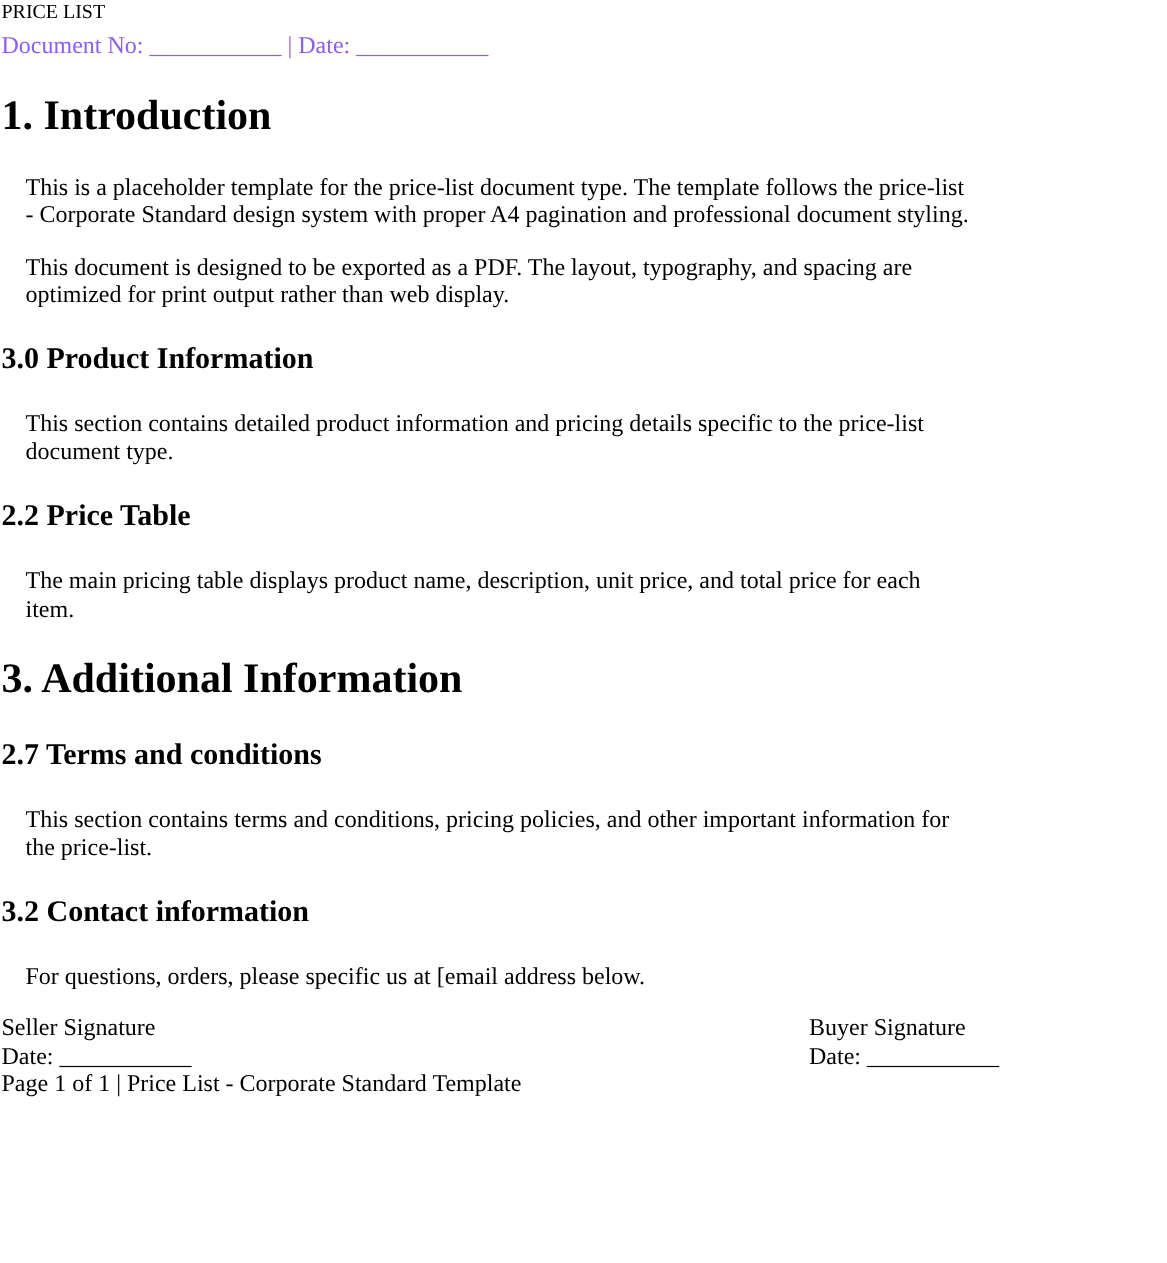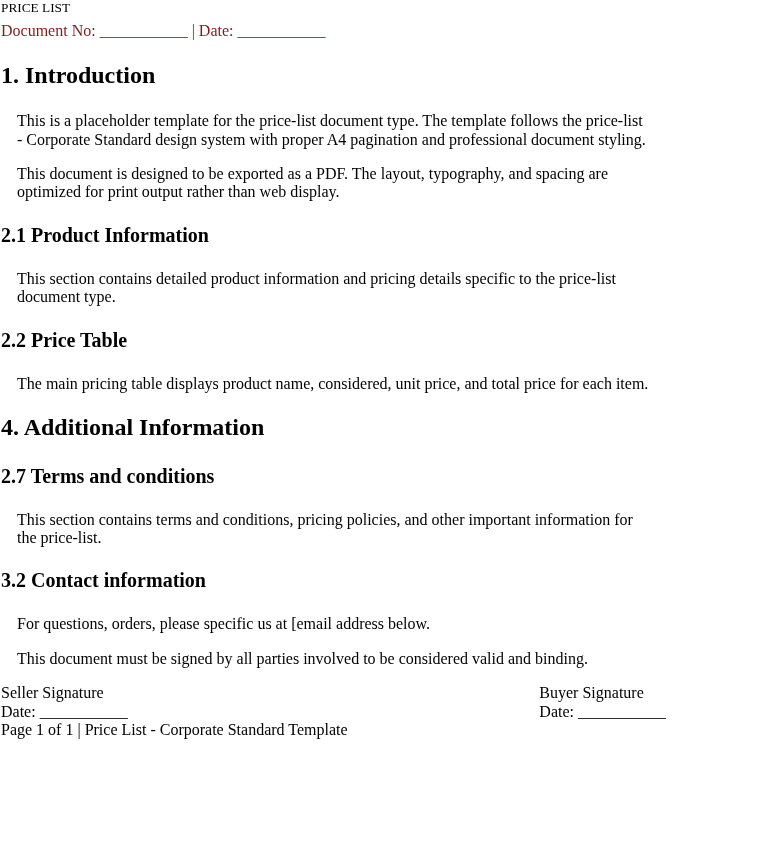--- a/index.html
+++ b/index.html
@@ -21,24 +21,24 @@
     box-sizing: border-box;
     width: 668px;
     height: 842px;
   }
   .doc-type {
     font-size: 13.3px;
     color: #000000;
   }
   .doc-meta {
     margin-top: 7px;
-    color: #7f1d1d;
+    color: #8b5cf6;
   }
   h1 {
-    font-size: 24px;
+    font-size: 28px;
     font-weight: bold;
     line-height: 1.15;
     margin: 21px 0 23px 0;
   }
   h3 {
     font-size: 20px;
     font-weight: bold;
     line-height: 1.15;
     margin: 22px 0 23px 0;
   }
@@ -62,30 +62,29 @@
 <div class="doc">
 
   <div class="doc-type">PRICE LIST</div>
 
   <div class="doc-meta">Document No: ___________ | Date: ___________</div>
 
   <main id="sections-root">
       <h1>1. Introduction</h1>
       <p>This is a placeholder template for the price-list document type. The template follows the price-list - Corporate Standard design system with proper A4 pagination and professional document styling.</p>
       <p>This document is designed to be exported as a PDF. The layout, typography, and spacing are optimized for print output rather than web display.</p>
-      <h3>2.1 Product Information</h3>
+      <h3>3.0 Product Information</h3>
       <p>This section contains detailed product information and pricing details specific to the price-list document type.</p>
       <h3>2.2 Price Table</h3>
-      <p>The main pricing table displays product name, considered, unit price, and total price for each item.</p>
-      <h1>4. Additional Information</h1>
+      <p>The main pricing table displays product name, description, unit price, and total price for each item.</p>
+      <h1>3. Additional Information</h1>
       <h3>2.7 Terms and conditions</h3>
       <p>This section contains terms and conditions, pricing policies, and other important information for the price-list.</p>
       <h3>3.2 Contact information</h3>
       <p>For questions, orders, please specific us at [email address below.</p>
-      <p>This document must be signed by all parties involved to be considered valid and binding.</p>
     </main>
 
   <div class="footer">
     <div>
       <div>Seller Signature</div>
       <div>Date: ___________</div>
       <div>Page 1 of 1 | Price List - Corporate Standard Template</div>
     </div>
     <div>
       <div>Buyer Signature</div>

